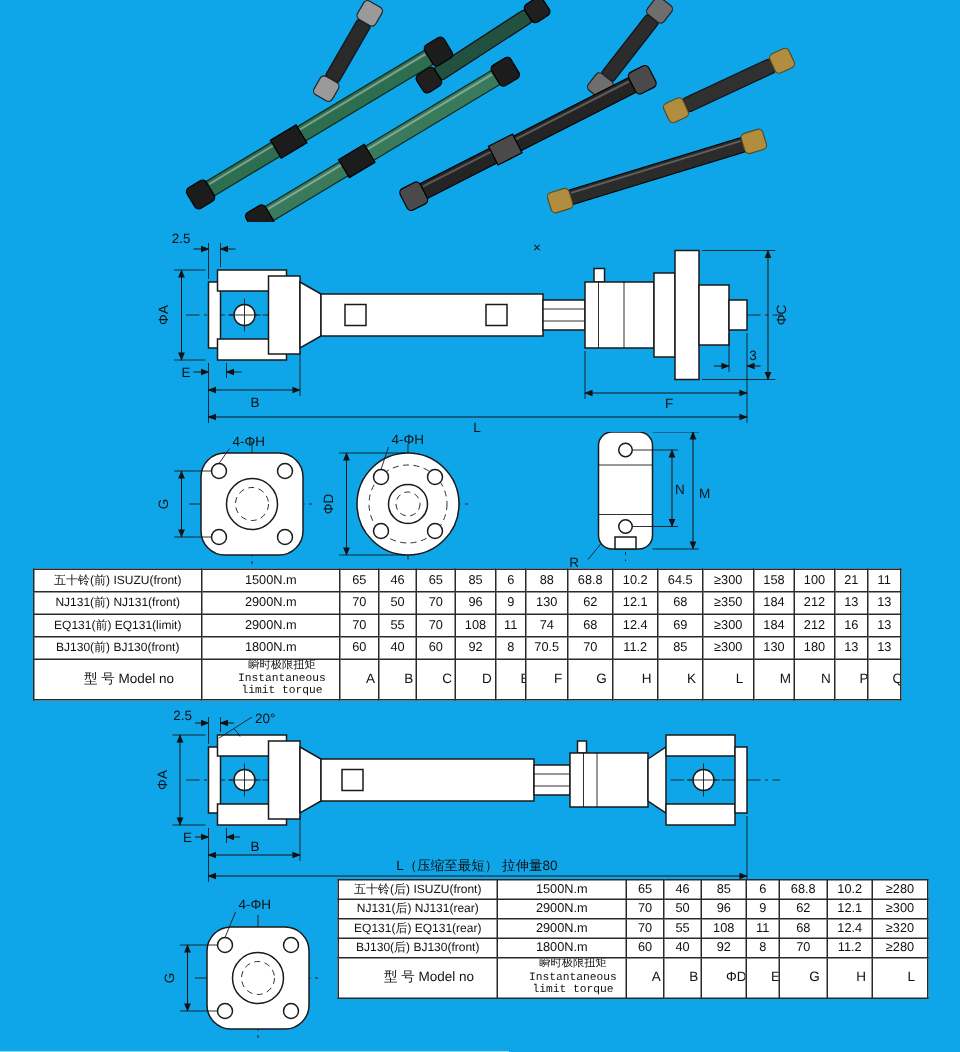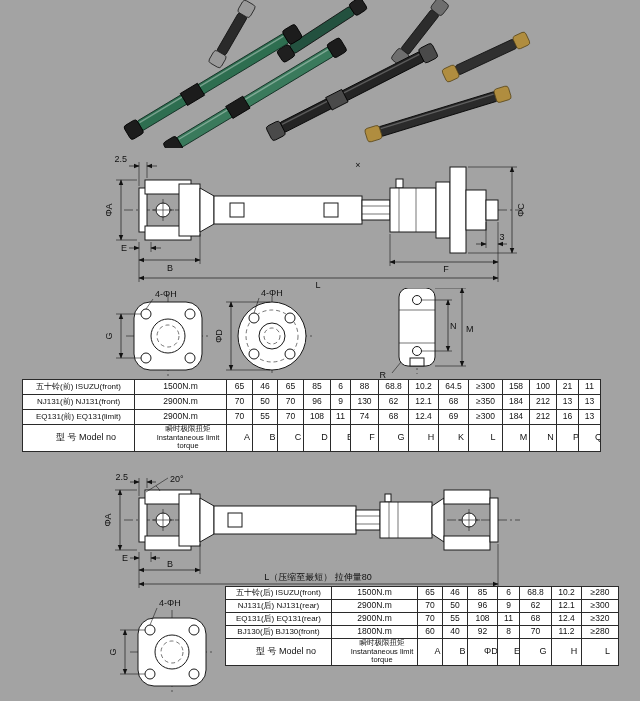--- a/index.html
+++ b/index.html
@@ -1,18 +1,18 @@
 <!DOCTYPE html>
 <html><head>
 <meta charset="utf-8">
 <style>
   * { margin:0; padding:0; box-sizing:border-box; }
   html,body { background:#ffffff; }
   .page {
-    position:relative; width:640px; height:701px; background:#a3a3a3;
+    position:relative; width:640px; height:701px; background:#0ea5e9;
     font-family:"Liberation Sans","DejaVu Sans",sans-serif; color:#111;
     overflow:hidden;
   }
   .abs { position:absolute; }
 
   
   .ol   { fill:#ffffff; stroke:#1a1a1a; stroke-width:1; }
   .thin { stroke:#1a1a1a; stroke-width:0.6; fill:none; }
   .cl   { stroke:#1a1a1a; stroke-width:0.6; fill:none; stroke-dasharray:9 3 2 3; }
   .dim  { stroke:#1a1a1a; stroke-width:0.7; fill:none; }
@@ -22,21 +22,21 @@
   
   table { border-collapse:collapse; table-layout:fixed; width:100%; background:#fff; }
   td { border:1px solid #2a2a2a; text-align:center; vertical-align:middle;
        font-size:9px; color:#111; padding:0 1px; height:15px; line-height:1.1; overflow:hidden; }
   #t2 td { height:13px; }
   td.c-model  { font-size:8px; }
   td.c-torque { font-size:8.5px; }
   td.c-val    { font-size:8.5px; }
   td.c-head   { font-size:9px; height:26px;padding-left:16px; }
   #t2 td.c-head { height:24px; }
-  td.c-thead  { white-space:pre-line; font-size:7.5px; line-height:1.15; }
+  td.c-thead  { white-space:pre-line; font-size:7.5px; line-height:1.15;font-family:Liberation Mono, monospace; }
 </style>
 </head>
 <body>
 
 <div class="page">
 
   <svg class="abs" style="left:0;top:0" width="640" height="148" viewBox="0 0 640 148">
     <g transform="translate(232,34) rotate(-60)">
       <rect x="-22" y="-5" width="44" height="10" rx="2" fill="#2a2a2a" stroke="#111" stroke-width="0.8"></rect>
       <rect x="-36" y="-7" width="14" height="14" rx="3" fill="#9a9a9a" stroke="#222" stroke-width="0.8"></rect>
@@ -293,20 +293,38 @@
             <td class="c-val">108</td>
             <td class="c-val">11</td>
             <td class="c-val">74</td>
             <td class="c-val">68</td>
             <td class="c-val">12.4</td>
             <td class="c-val">69</td>
             <td class="c-val">≥300</td>
             <td class="c-val">184</td>
             <td class="c-val">212</td>
             <td class="c-val">16</td>
+            <td class="c-val">13</td>
+          </tr>
+          <tr>
+            <td class="c-model">BJ130(前) BJ130(front)</td>
+            <td class="c-torque">1800N.m</td>
+            <td class="c-val">60</td>
+            <td class="c-val">40</td>
+            <td class="c-val">60</td>
+            <td class="c-val">92</td>
+            <td class="c-val">8</td>
+            <td class="c-val">70.5</td>
+            <td class="c-val">70</td>
+            <td class="c-val">11.2</td>
+            <td class="c-val">85</td>
+            <td class="c-val">≥300</td>
+            <td class="c-val">130</td>
+            <td class="c-val">180</td>
+            <td class="c-val">13</td>
             <td class="c-val">13</td>
           </tr>
           <tr>
             <td class="c-head">型 号 Model no</td>
             <td class="c-head c-thead">瞬时极限扭矩
 Instantaneous limit torque</td>
             <td class="c-head">A</td>
             <td class="c-head">B</td>
             <td class="c-head">C</td>
             <td class="c-head">D</td>

